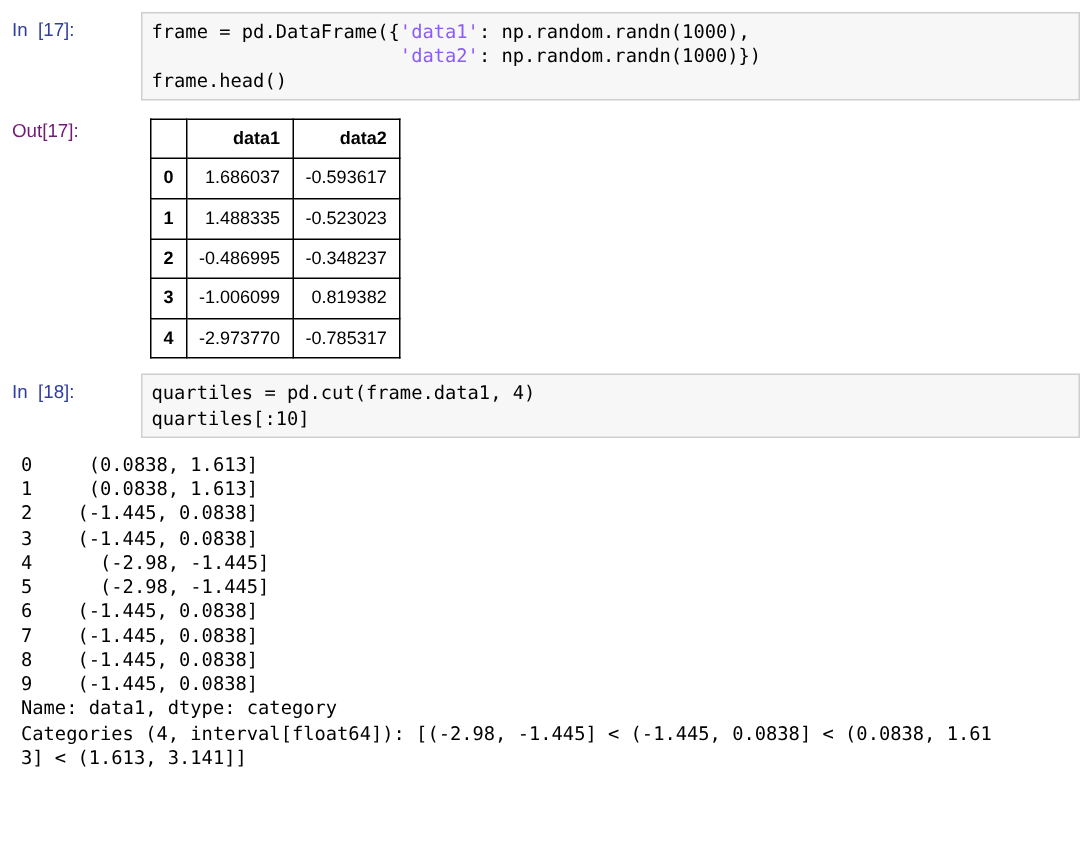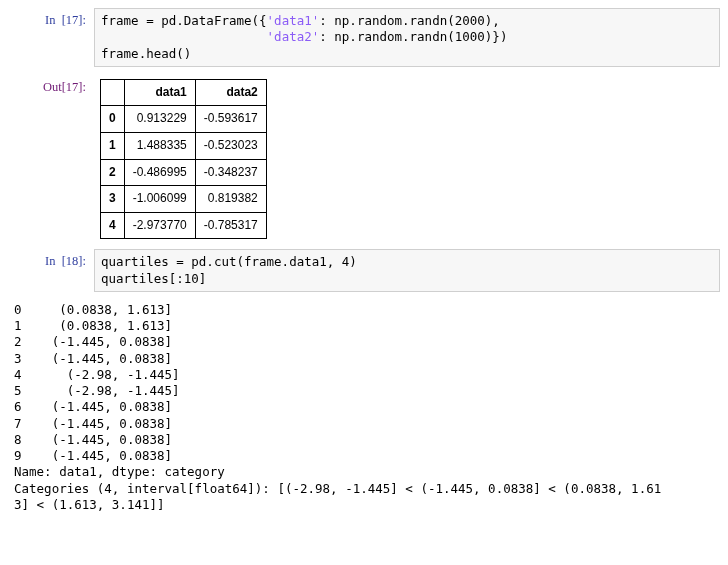--- a/index.html
+++ b/index.html
@@ -10,24 +10,23 @@
     color: #000;
     background: #fff;
     line-height: 1.3;
   }
   .cell {
     display: flex;
     margin-bottom: 8px;
   }
   .prompt {
     width: 78px;
-    text-align: right;
     padding-right: 8px;
     padding-top: 4px;
-    font-family: Liberation Serif, serif;
+    font-family: Liberation Sans, sans-serif;
     white-space: pre;
   }
   .prompt-in { color: #303f9f; }
   .prompt-out { color: #701a75; }
   .input-area {
     flex: 1;
     background: #f7f7f7;
     border: 1px solid #cfcfcf;
     padding: 4px 6px;
     white-space: pre;
@@ -58,40 +57,40 @@
   }
   table.df th.corner {
     border: 1px solid #000;
   }
 </style>
 </head>
 <body>
 
 <div class="cell">
   <div class="prompt prompt-in">In  [17]:</div>
-  <div class="input-area"><span>frame = pd.DataFrame({</span><span class="tok-str">'data1'</span><span>: np.random.randn(2000),</span>
+  <div class="input-area"><span>frame = pd.DataFrame({</span><span class="tok-str">'data1'</span><span>: np.random.randn(1000),</span>
 <span>                      </span><span class="tok-str">'data2'</span><span>: np.random.randn(1000)})</span>
 <span>frame.head()</span></div>
 </div>
 
 <div class="cell">
   <div class="prompt prompt-out">Out[17]:</div>
   <div class="output-area" style="white-space:normal;">
     <table class="df">
       <thead>
         <tr>
           <th class="corner"></th>
           <th>data1</th>
           <th>data2</th>
         </tr>
       </thead>
       <tbody>
         <tr>
           <th>0</th>
-          <td>0.913229</td>
+          <td>1.686037</td>
           <td>-0.593617</td>
         </tr>
         <tr>
           <th>1</th>
           <td>1.488335</td>
           <td>-0.523023</td>
         </tr>
         <tr>
           <th>2</th>
           <td>-0.486995</td>

